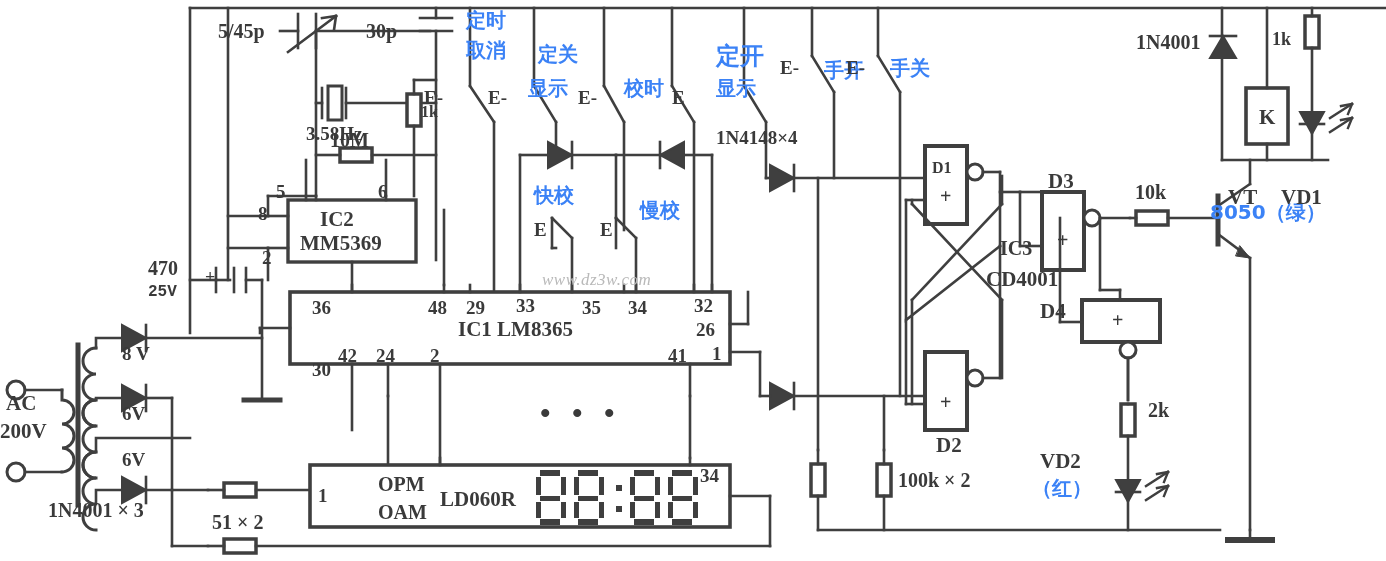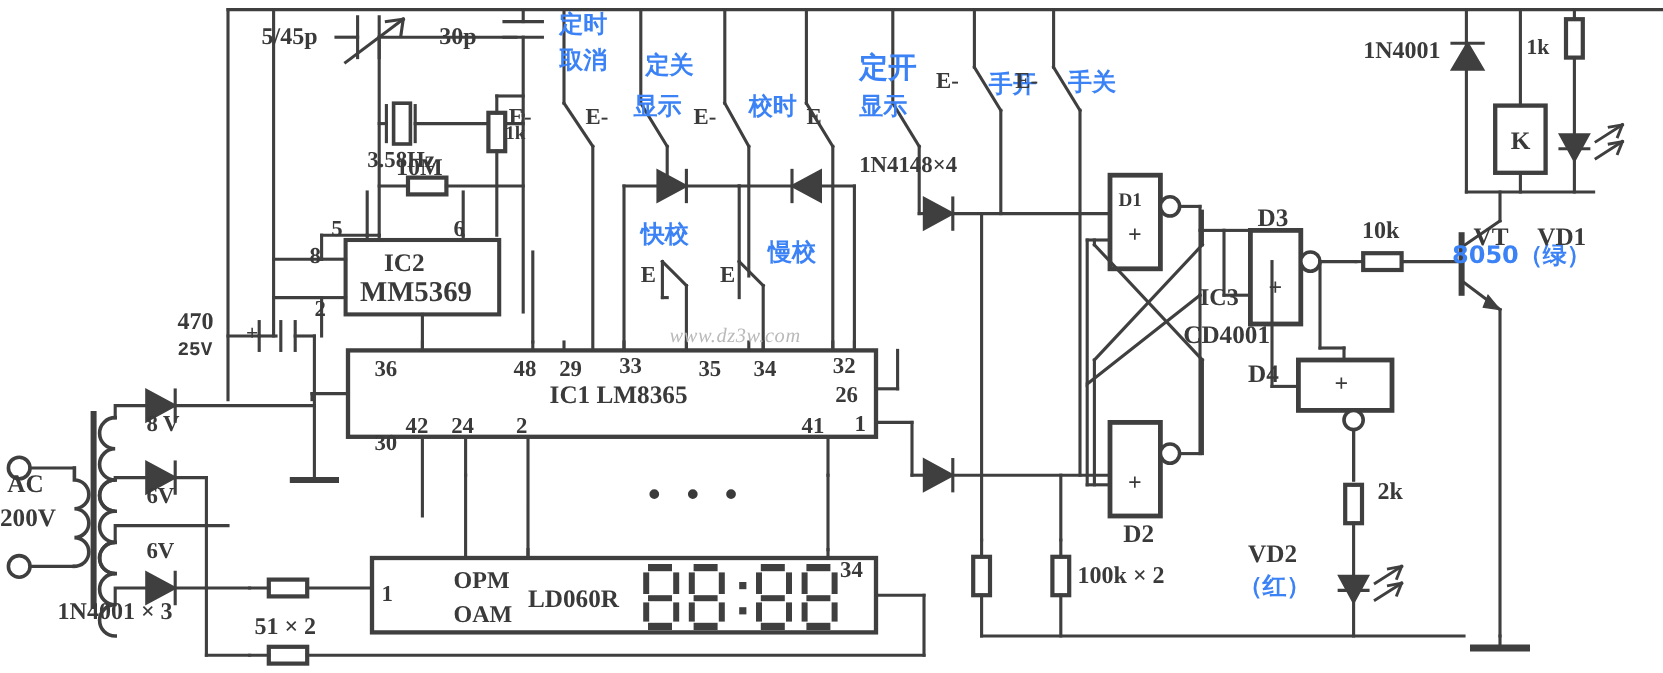--- a/index.html
+++ b/index.html
@@ -371,21 +371,21 @@
   <div class="lbl" style="left:366px;top:31px;font-size:20px;transform:translateY(-50%);">30p</div>
   <div class="lbl" style="left:306px;top:124px;font-size:19px;text-align:center;">3.58Hz</div>
   <div class="lbl" style="left:330px;top:130px;font-size:20px;">10M</div>
   <div class="lbl" style="left:421px;top:104px;font-size:16px;">1k</div>
 
   <div class="lbl" style="left:276px;top:182px;font-size:19px;">5</div>
   <div class="lbl" style="left:378px;top:182px;font-size:19px;">6</div>
   <div class="lbl" style="left:258px;top:204px;font-size:19px;">8</div>
   <div class="lbl" style="left:262px;top:248px;font-size:19px;">2</div>
   <div class="lbl" style="left:320px;top:208px;font-size:21px;">IC2</div>
-  <div class="lbl" style="left:300px;top:232px;font-size:24px;">MM5369</div>
+  <div class="lbl" style="left:300px;top:232px;font-size:21px;">MM5369</div>
 
   <div class="lbl" style="left:424px;top:88px;font-size:19px;">E-</div>
   <div class="lbl cn" style="left:466px;top:10px;font-size:20px;">定时</div>
   <div class="lbl cn" style="left:466px;top:40px;font-size:20px;">取消</div>
   <div class="lbl" style="left:488px;top:88px;font-size:19px;">E-</div>
 
   <div class="lbl cn" style="left:538px;top:44px;font-size:20px;">定关</div>
   <div class="lbl cn" style="left:528px;top:78px;font-size:20px;">显示</div>
   <div class="lbl" style="left:578px;top:88px;font-size:19px;">E-</div>
 
@@ -416,21 +416,21 @@
   <div class="lbl" style="left:694px;top:296px;font-size:19px;">32</div>
   <div class="lbl" style="left:312px;top:320px;font-size:19px;margin-top:40px;">30</div>
   <div class="lbl" style="left:696px;top:320px;font-size:19px;">26</div>
   <div class="lbl" style="left:712px;top:344px;font-size:19px;">1</div>
   <div class="lbl" style="left:338px;top:346px;font-size:19px;">42</div>
   <div class="lbl" style="left:376px;top:346px;font-size:19px;">24</div>
   <div class="lbl" style="left:430px;top:346px;font-size:19px;">2</div>
   <div class="lbl" style="left:668px;top:346px;font-size:19px;">41</div>
   <div class="lbl" style="left:458px;top:318px;font-size:21px;">IC1  LM8365</div>
 
-  <div class="wm" style="left:558px;top:270px;">www.dz3w.com</div>
+  <div class="wm" style="left:542px;top:270px;">www.dz3w.com</div>
   <div class="dots" style="left:540px;top:396px;">• • •</div>
 
   <div class="lbl" style="left:6px;top:392px;font-size:21px;">AC</div>
   <div class="lbl" style="left:0px;top:420px;font-size:21px;">200V</div>
   <div class="lbl" style="left:122px;top:344px;font-size:19px;">8 V</div>
   <div class="lbl" style="left:122px;top:404px;font-size:19px;">6V</div>
   <div class="lbl" style="left:122px;top:450px;font-size:19px;">6V</div>
   <div class="lbl" style="left:48px;top:500px;font-size:20px;">1N4001 × 3</div>
   <div class="lbl" style="left:148px;top:258px;font-size:20px;">470</div>
   <div class="lbl" style="left:148px;top:284px;font-size:16px;font-family:Liberation Mono, monospace;">25V</div>

